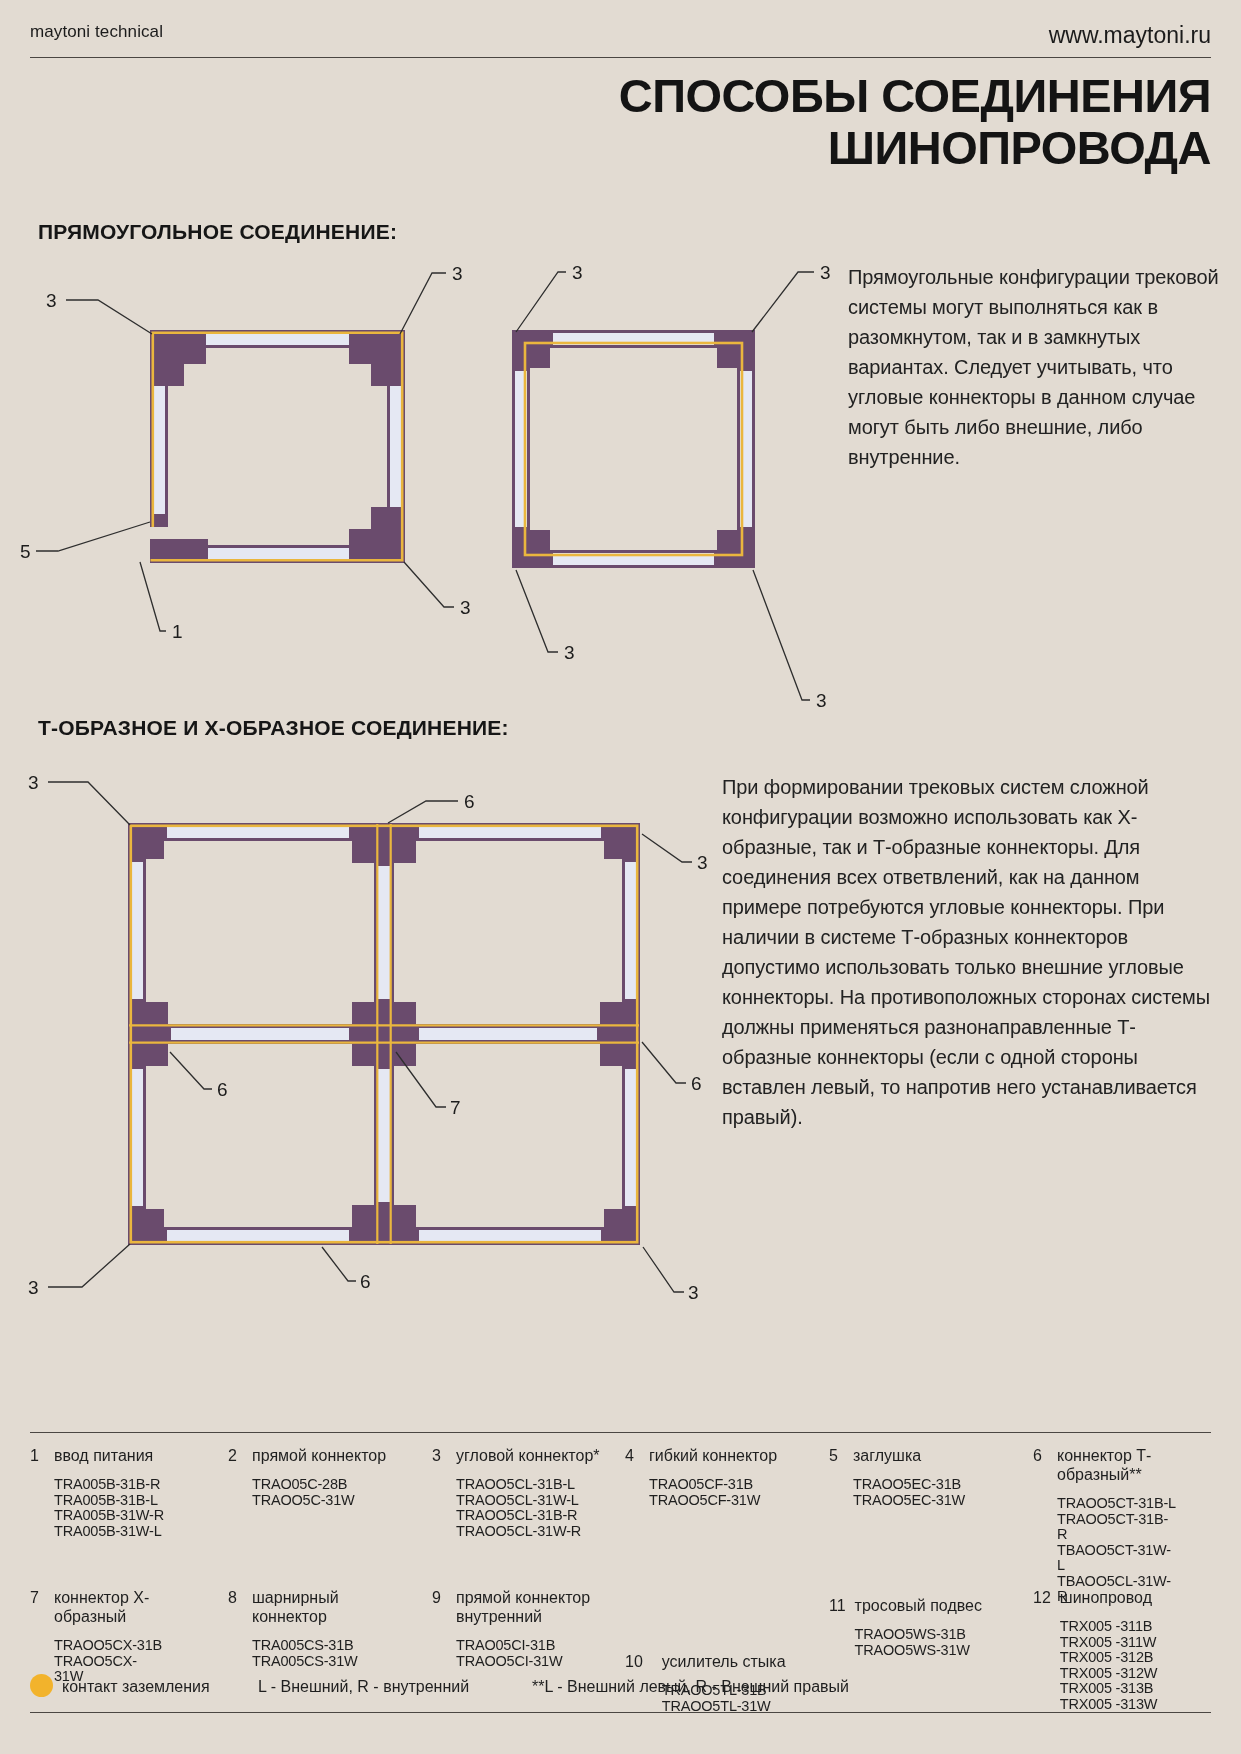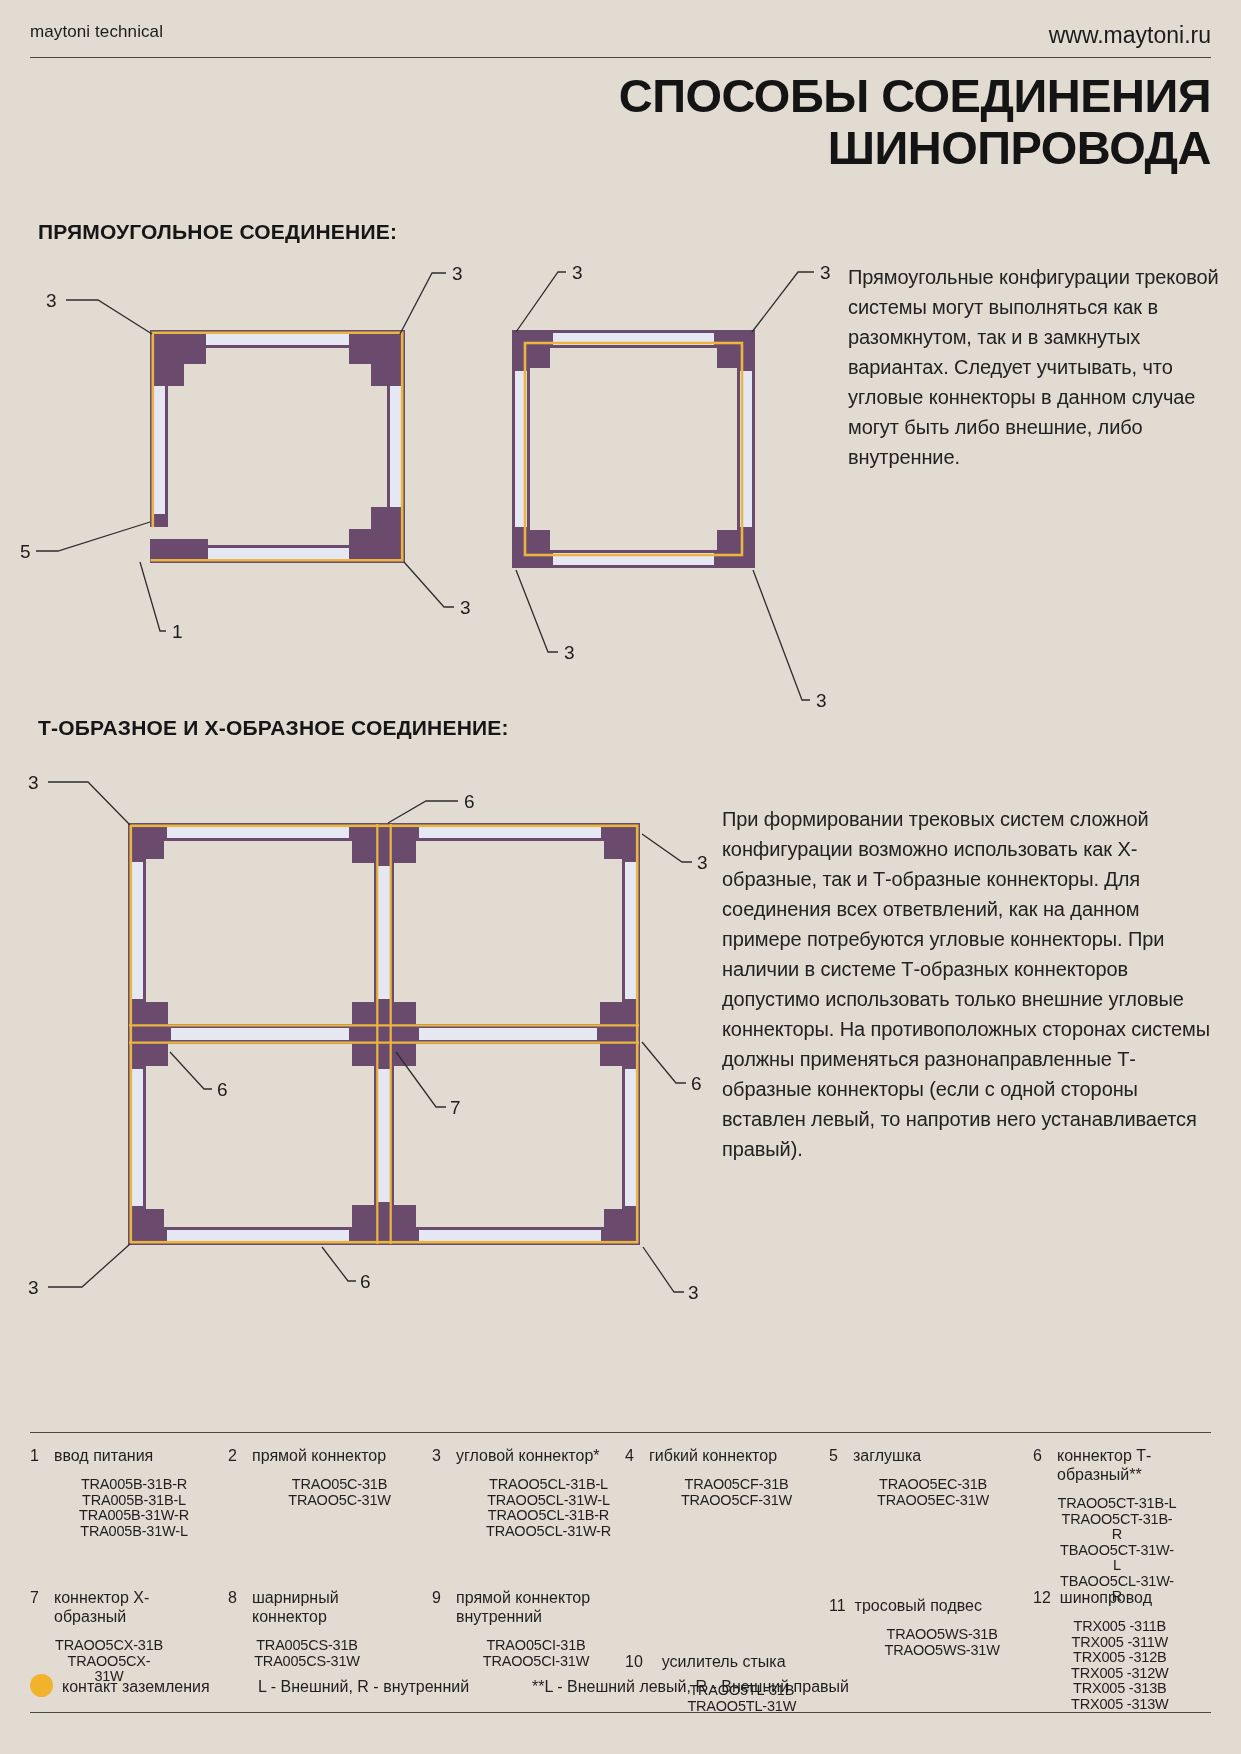--- a/index.html
+++ b/index.html
@@ -23,30 +23,30 @@
   }
   .section-heading{
     left:38px; font-size:21px; font-weight:700; letter-spacing:.2px; color:#161616;text-align:center;
   }
   .heading-1{top:220px;}
   .heading-2{top:716px;}
   .para{
     font-size:20px; line-height:30px; color:#222; letter-spacing:-.1px;
   }
   .para-1{left:848px; top:262px; width:372px;}
-  .para-2{left:722px; top:804px; width:500px;}
+  .para-2{left:722px; top:772px; width:500px;}
   
   .overlay{left:0; top:0; pointer-events:none;}
   .overlay text{font-family:"Liberation Sans", sans-serif; font-size:19px; fill:#1d1d1d;}
   
   .part{position:absolute; display:flex; gap:9px;}
   .pnum{min-width:15px; font-size:16px; line-height:19px; color:#1f1f1f;}
   .plabel{font-size:16px; line-height:19px; color:#1f1f1f;}
   .pcodes{margin-top:12px; font-size:14.5px; line-height:15.5px; letter-spacing:-.2px;
-          white-space:pre-line; color:#1f1f1f;text-align:center;}
+          white-space:pre-line; color:#1f1f1f;}
   
   .ground-dot{left:30px; top:1674px; width:23px; height:23px; border-radius:50%;}
   .legend-text{top:1678px; font-size:16px; color:#1f1f1f;}
   .legend-ground{left:62px;}
   .legend-note1{left:258px;}
   .legend-note2{left:532px;}
 </style>
 </head>
 <body>
 
@@ -216,21 +216,21 @@
       <div class="pcodes">TRA005B-31B-R
 TRA005B-31B-L
 TRA005B-31W-R
 TRA005B-31W-L</div>
     </div>
   </div>
   <div class="part" style="left:228px; top:1446px;">
     <span class="pnum">2</span>
     <div class="pbody" style="width:175px;">
       <div class="plabel">прямой коннектор</div>
-      <div class="pcodes">TRAO05C-31B
+      <div class="pcodes">TRAO05C-28B
 TRAOO5C-31W</div>
     </div>
   </div>
   <div class="part" style="left:432px; top:1446px;">
     <span class="pnum">3</span>
     <div class="pbody" style="width:185px;">
       <div class="plabel">угловой коннектор*</div>
       <div class="pcodes">TRAOO5CL-31B-L
 TRAOO5CL-31W-L
 TRAOO5CL-31B-R

